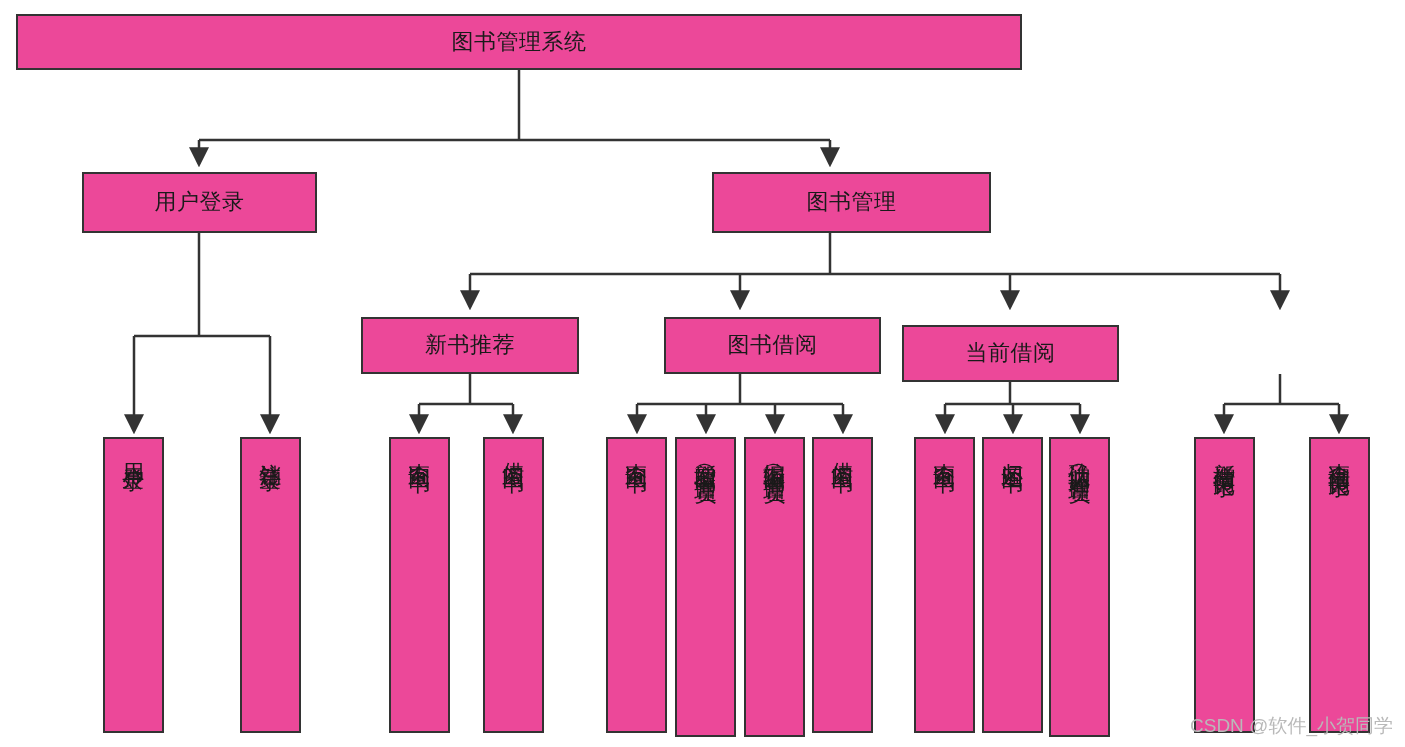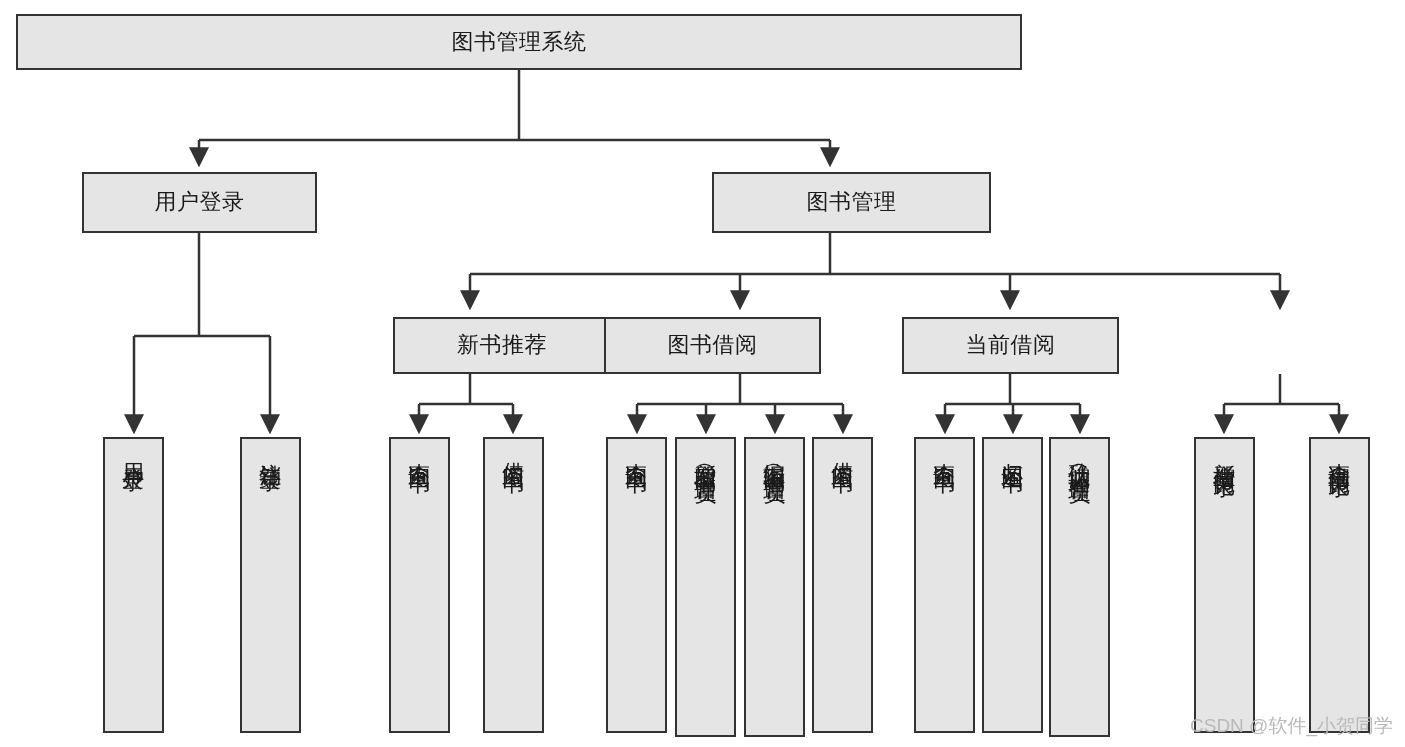--- a/index.html
+++ b/index.html
@@ -21,21 +21,21 @@
     position: absolute;
     left: 0;
     top: 0;
     width: 1405px;
     height: 747px;
   }
   .node {
     position: absolute;
     box-sizing: border-box;
     border: 2px solid #333333;
-    background: #e5e5e5;
+    background: #ec4899;
     display: flex;
     align-items: center;
     justify-content: center;
     z-index: 2;
   }
   .node-label {
     color: #1a1a1a;
     white-space: nowrap;
     letter-spacing: 0.5px;
   }
@@ -124,27 +124,27 @@
     <span class="node-label">图书管理系统</span>
   </div>
 
   <div class="node horiz" style="left:82px; top:172px; width:235px; height:61px;">
     <span class="node-label">用户登录</span>
   </div>
   <div class="node horiz" style="left:712px; top:172px; width:279px; height:61px;">
     <span class="node-label">图书管理</span>
   </div>
 
-  <div class="node horiz" style="left:361px; top:317px; width:218px; height:57px;margin-left:32px;">
+  <div class="node horiz" style="left:361px; top:317px; width:218px; height:57px;">
     <span class="node-label">新书推荐</span>
   </div>
-  <div class="node horiz" style="left:604px; top:317px; width:217px; height:57px;">
+  <div class="node horiz" style="left:664px; top:317px; width:217px; height:57px;">
     <span class="node-label">图书借阅</span>
   </div>
-  <div class="node horiz" style="left:902px; top:317px; width:217px; height:57px;">
+  <div class="node horiz" style="left:902px; top:325px; width:217px; height:57px;">
     <span class="node-label">当前借阅</span>
   </div>
 
   <div class="node vert" style="left:103px; top:437px; width:61px; height:296px;">
     <span class="node-label">用户登录</span>
   </div>
   <div class="node vert" style="left:240px; top:437px; width:61px; height:296px;">
     <span class="node-label">注销登录</span>
   </div>
 

